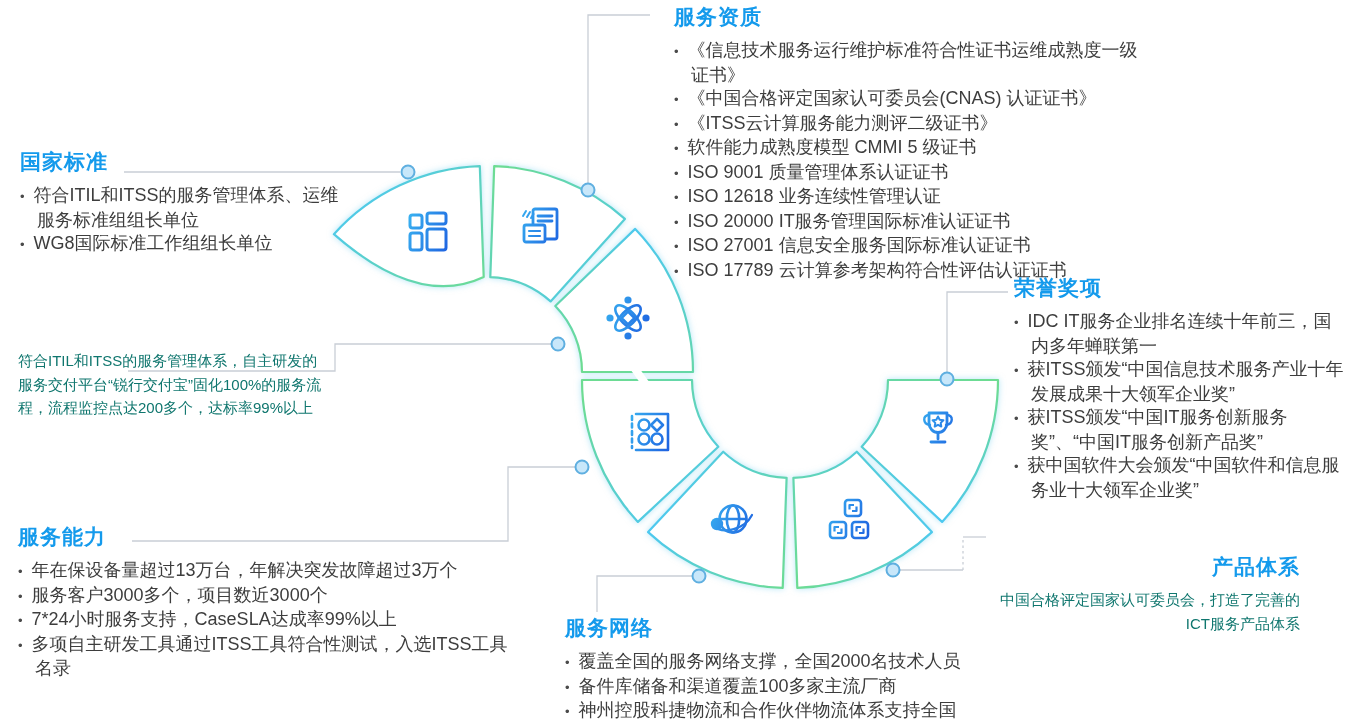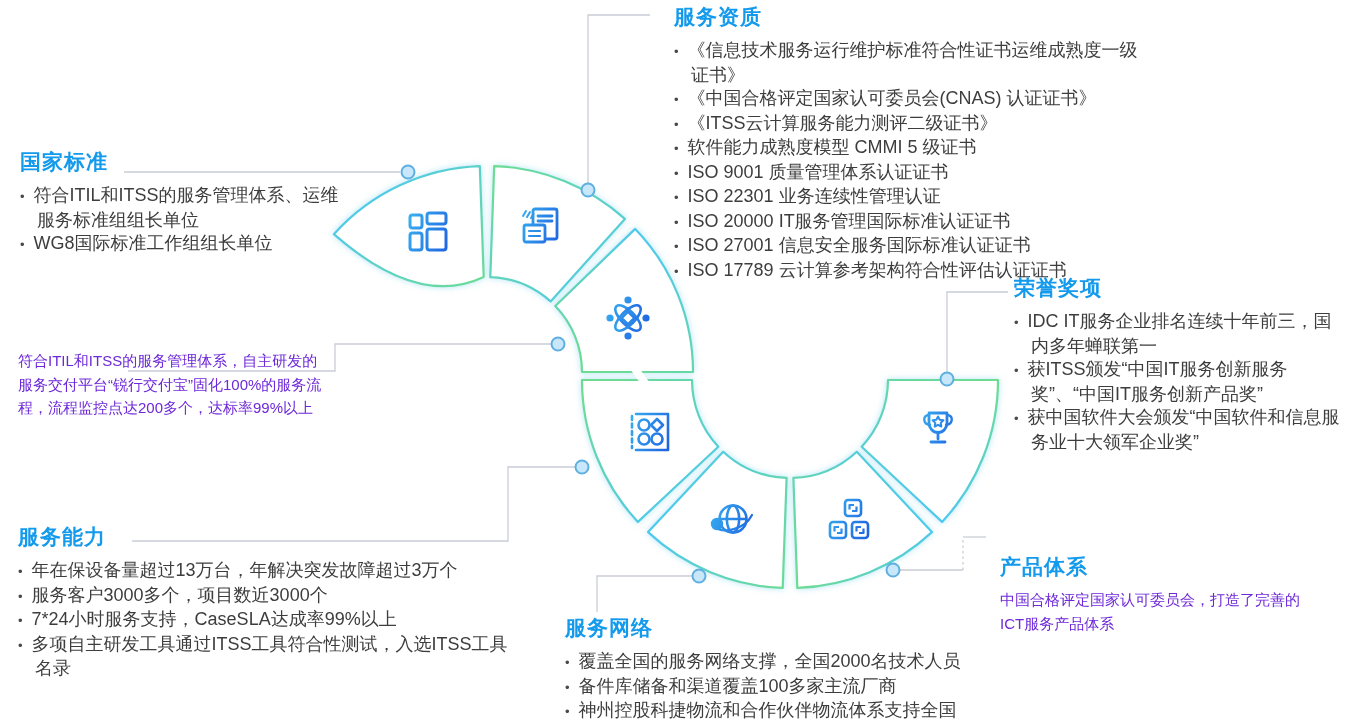--- a/index.html
+++ b/index.html
@@ -8,31 +8,31 @@
     background:#ffffff;color:#3d3d3d;
     font-family:"Liberation Sans","DejaVu Sans",sans-serif;
   }
   .section{position:absolute;}
   .title{
     font-size:21px;font-weight:700;color:#149aec;letter-spacing:1px;line-height:26px;
   }
   .items{margin-top:9px;font-size:18px;line-height:23.5px;color:#3d3d3d;}
   .li{padding-left:17px;text-indent:-17px;}
   .li::before{content:"•";font-size:13px;margin-right:9px;color:#4a4a4a;}
-  .para{margin-top:8px;font-size:15px;line-height:23.5px;color:#6d28d9;}
+  .para{margin-top:8px;font-size:15px;line-height:23.5px;color:#0f766e;}
   #ring-svg{position:absolute;left:0;top:0;}
   .ringseg{filter:drop-shadow(0 0 3px rgba(110,205,240,.5));}
   
   #sec-national{left:20px;top:149px;width:335px;}
   #sec-qual{left:658px;top:4px;width:480px;margin-left:16px;}
   #sec-system{left:18px;top:341px;width:312px;}
   #sec-capability{left:18px;top:524px;width:505px;}
   #sec-honors{left:1014px;top:275px;width:332px;}
   #sec-network{left:565px;top:615px;width:400px;}
-  #sec-product{left:1000px;top:554px;width:300px;}
+  #sec-product{left:1000px;top:554px;width:300px;text-align:right;}
 </style>
 </head>
 <body>
 
 <svg id="ring-svg" width="1352" height="721" viewBox="0 0 1352 721">
   <defs>
     <linearGradient id="ig" gradientUnits="userSpaceOnUse" x1="0" y1="14" x2="48" y2="34">
       <stop offset="0" stop-color="#38b0f0"></stop>
         <stop offset="1" stop-color="#1d5fe0"></stop>
     </linearGradient>
@@ -172,21 +172,21 @@
 </div>
 
 <div class="section" id="sec-qual">
   <div class="title">服务资质</div>
   <div class="items">
       <div class="li">《信息技术服务运行维护标准符合性证书运维成熟度一级证书》</div>
       <div class="li">《中国合格评定国家认可委员会(CNAS) 认证证书》</div>
       <div class="li">《ITSS云计算服务能力测评二级证书》</div>
       <div class="li">软件能力成熟度模型 CMMI 5 级证书</div>
       <div class="li">ISO 9001 质量管理体系认证证书</div>
-      <div class="li">ISO 22301 业务连续性管理认证</div>
+      <div class="li">ISO 12618 业务连续性管理认证</div>
       <div class="li">ISO 20000 IT服务管理国际标准认证证书</div>
       <div class="li">ISO 27001 信息安全服务国际标准认证证书</div>
       <div class="li">ISO 17789 云计算参考架构符合性评估认证证书</div>
     </div>
 </div>
 
 <div class="section" id="sec-system">
   <div class="para">符合ITIL和ITSS的服务管理体系，自主研发的服务交付平台“锐行交付宝”固化100%的服务流程，流程监控点达200多个，达标率99%以上</div>
 </div>
 
@@ -197,20 +197,21 @@
       <div class="li">服务客户3000多个，项目数近3000个</div>
       <div class="li">7*24小时服务支持，CaseSLA达成率99%以上</div>
       <div class="li">多项自主研发工具通过ITSS工具符合性测试，入选ITSS工具名录</div>
     </div>
 </div>
 
 <div class="section" id="sec-honors">
   <div class="title">荣誉奖项</div>
   <div class="items">
       <div class="li">IDC IT服务企业排名连续十年前三，国内多年蝉联第一</div>
+      <div class="li">获ITSS颁发“中国信息技术服务产业十年发展成果十大领军企业奖”</div>
       <div class="li">获ITSS颁发“中国IT服务创新服务奖”、“中国IT服务创新产品奖”</div>
       <div class="li">获中国软件大会颁发“中国软件和信息服务业十大领军企业奖”</div>
     </div>
 </div>
 
 <div class="section" id="sec-network">
   <div class="title">服务网络</div>
   <div class="items">
       <div class="li">覆盖全国的服务网络支撑，全国2000名技术人员</div>
       <div class="li">备件库储备和渠道覆盖100多家主流厂商</div>

